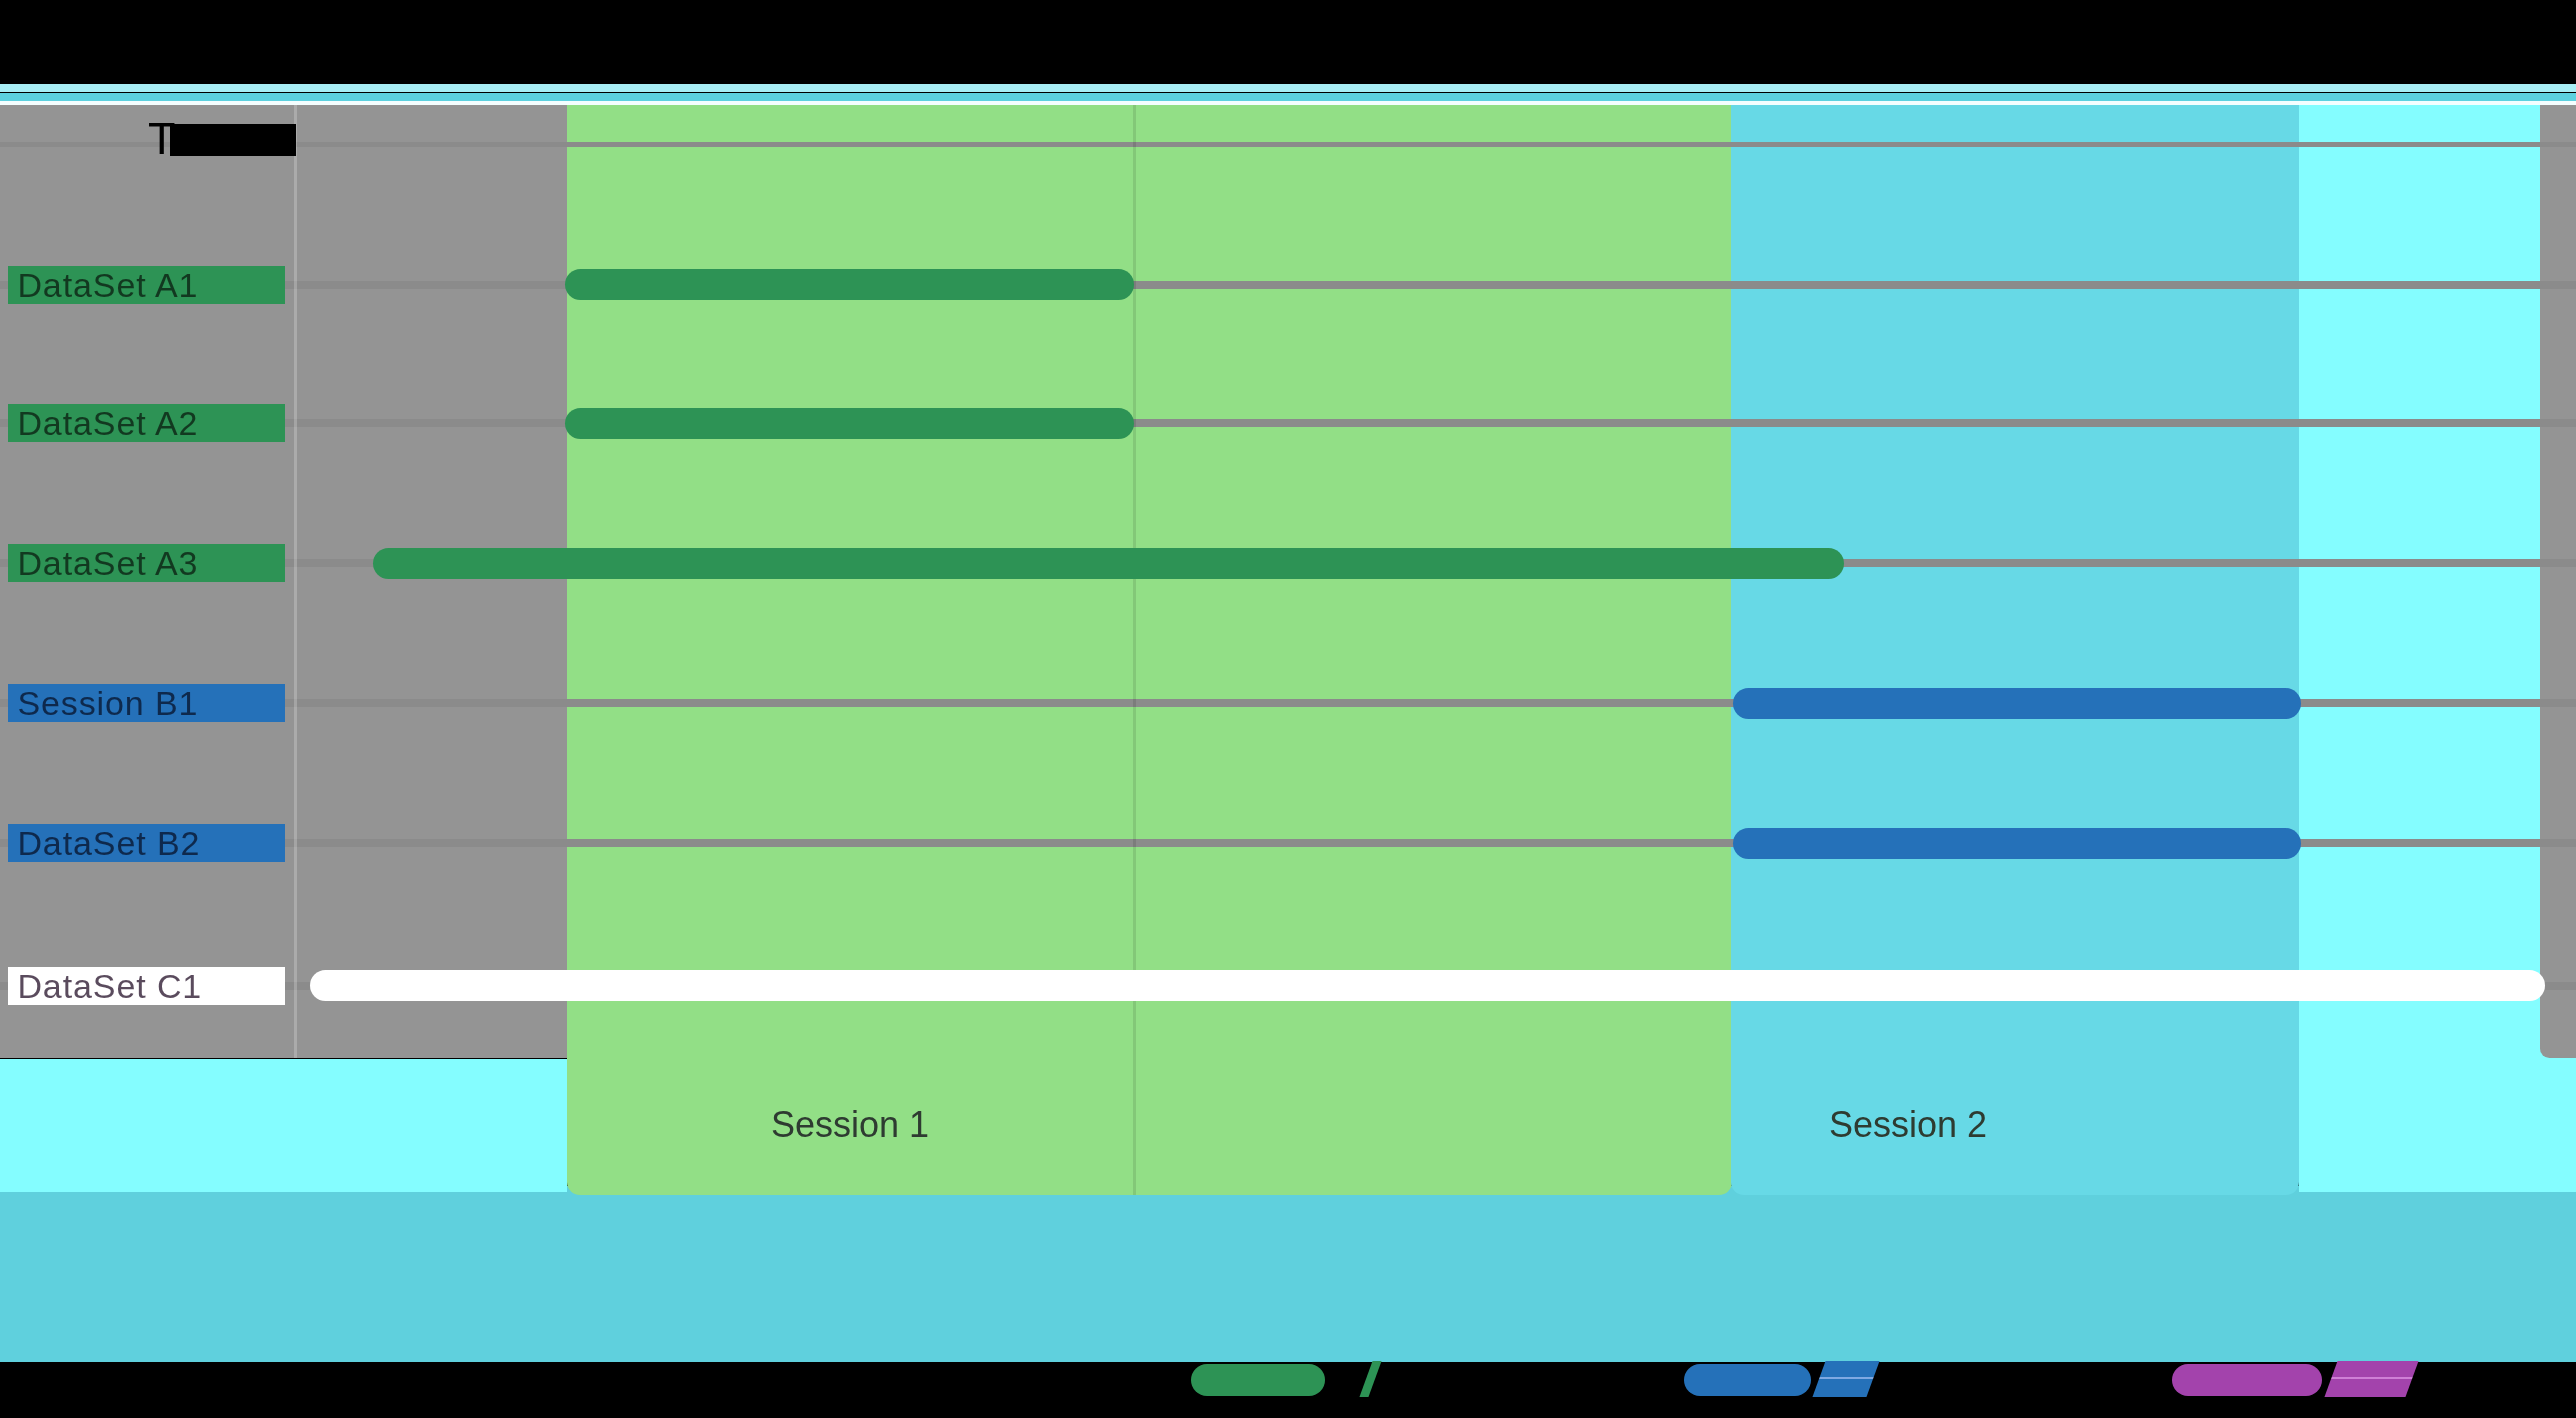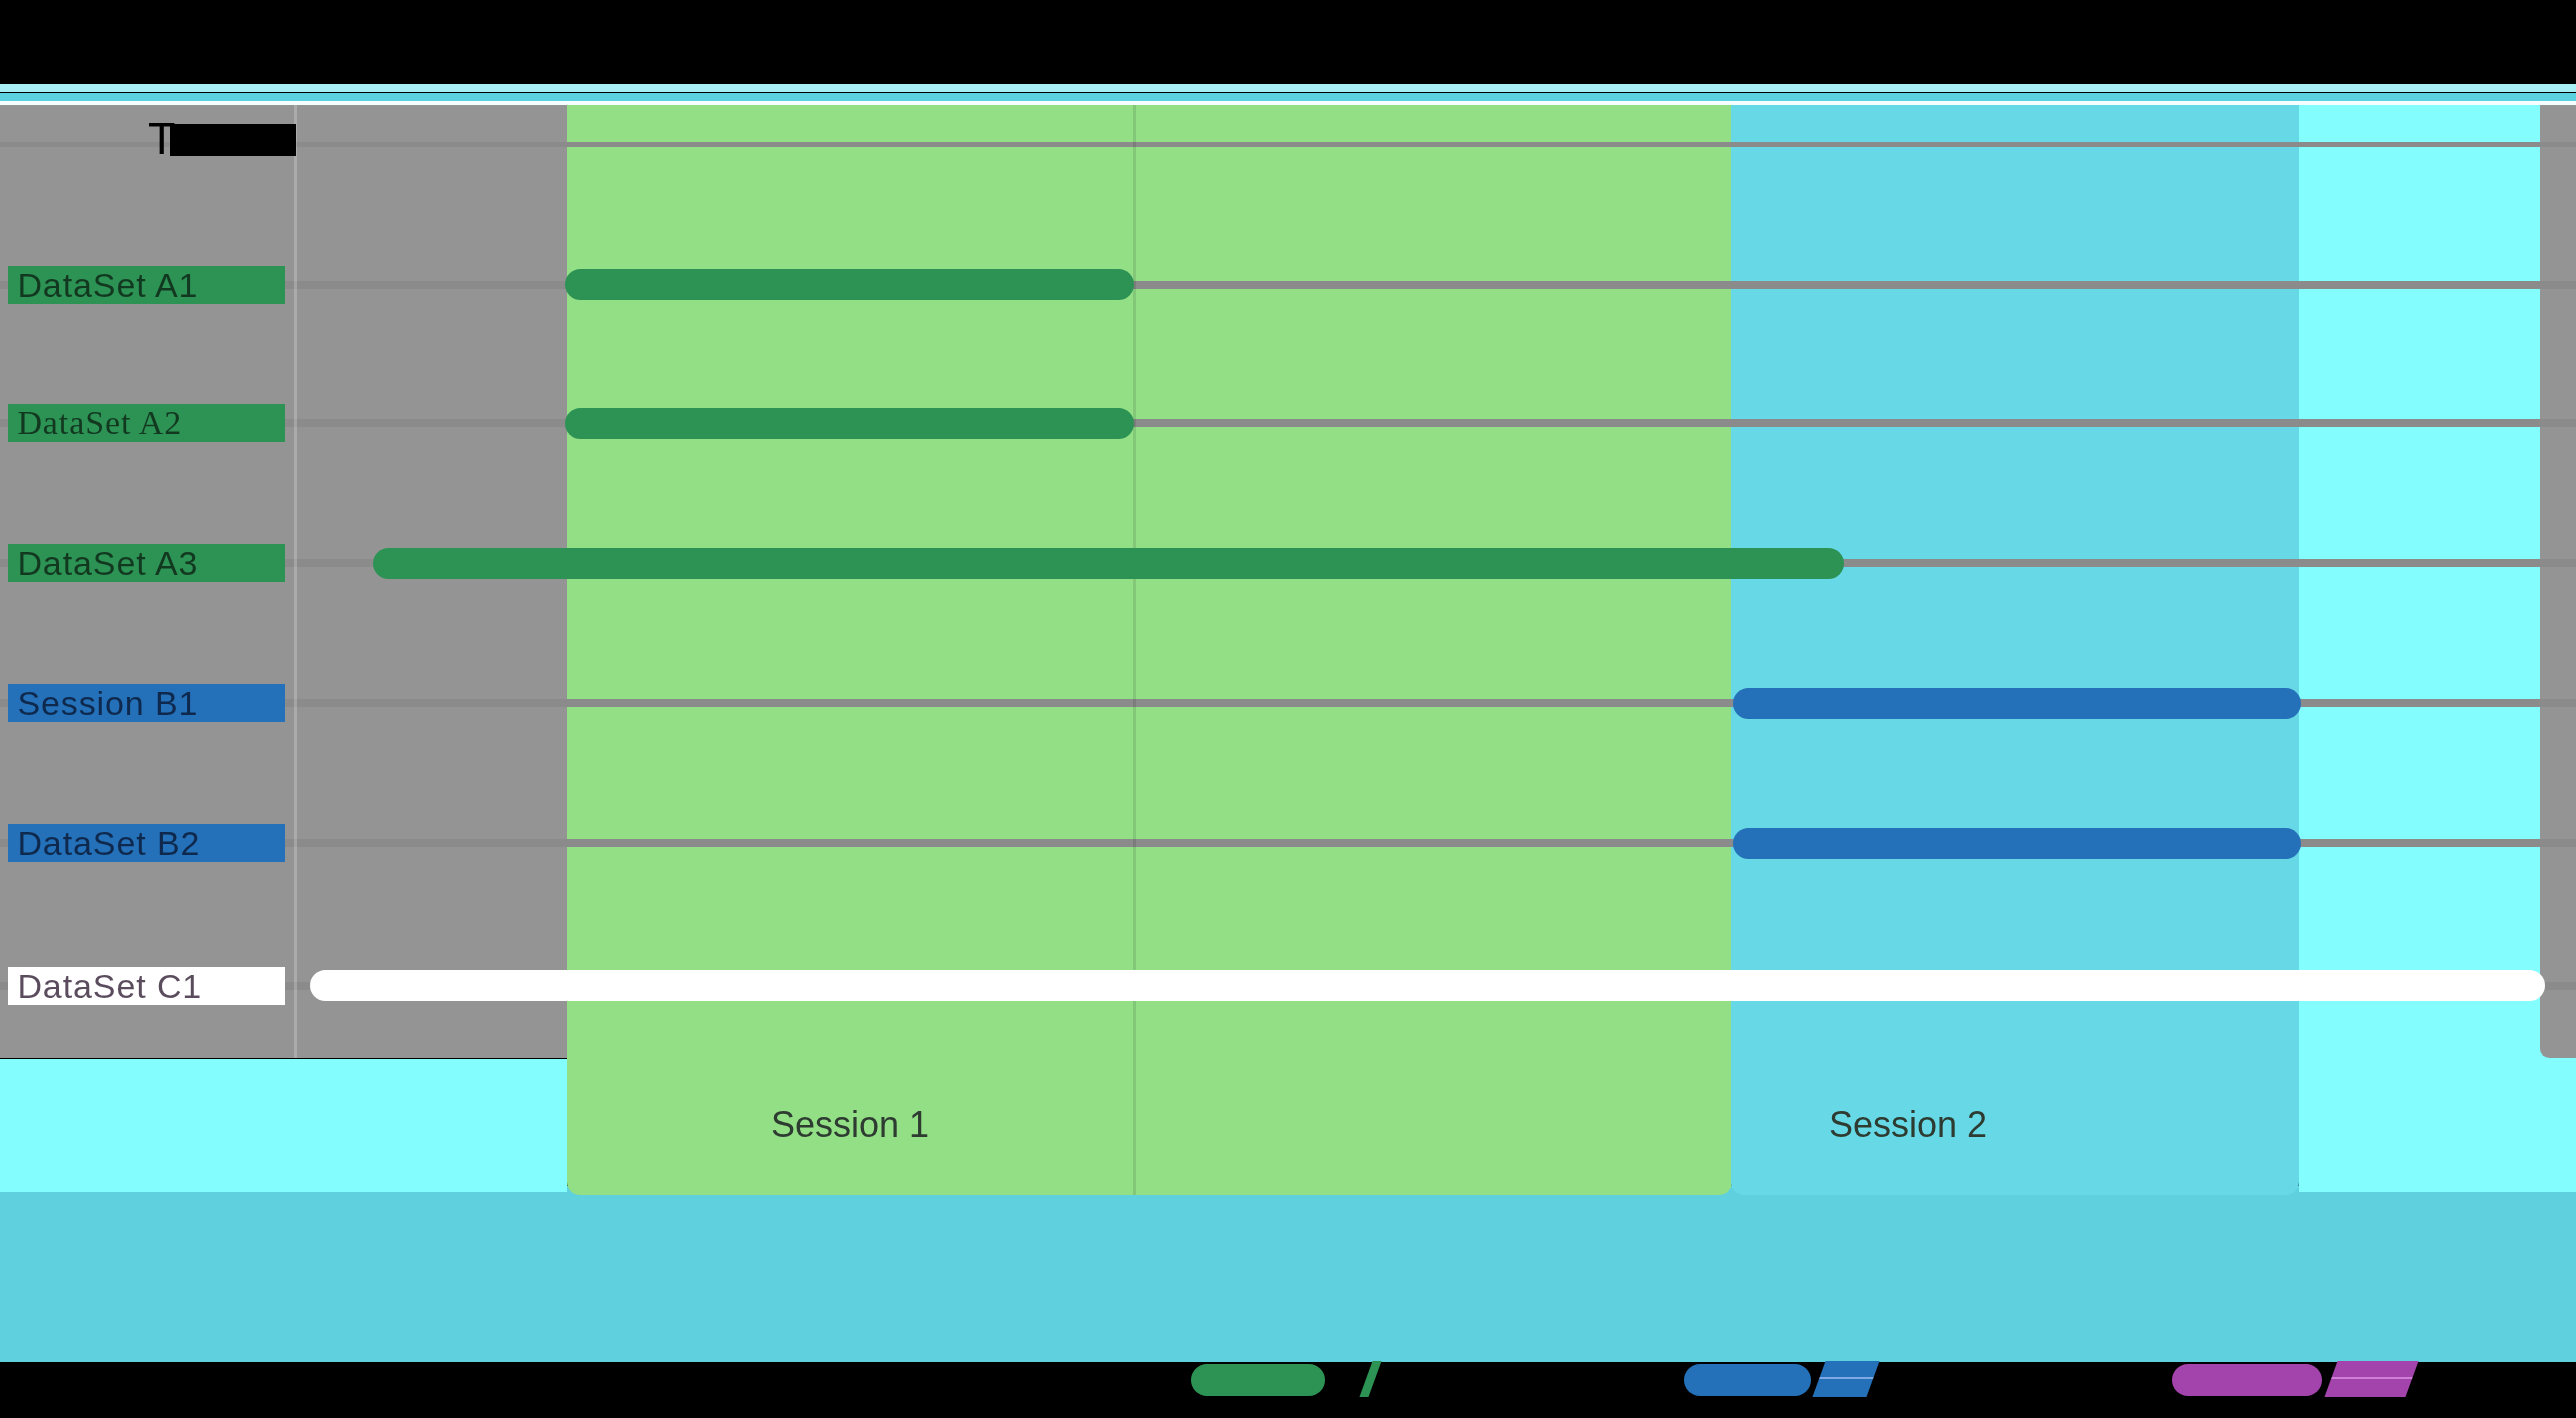--- a/index.html
+++ b/index.html
@@ -95,21 +95,21 @@
     </div>
   <div class="vline session-divider"></div>
   <div class="vline axis-divider"></div>
 
   <div class="chart-title">
     <span class="t-char">T</span>
     <span class="t-redact"></span>
   </div>
 
   <div class="rowlabel c-green" style="top: 266px;">DataSet A1</div>
-  <div class="rowlabel c-green" style="top: 404px; font-family: Liberation Serif, serif;">DataSet A2</div>
+  <div class="rowlabel c-green" style="top: 404px;">DataSet A2</div>
   <div class="rowlabel c-green" style="top: 544px;">DataSet A3</div>
   <div class="rowlabel c-blue" style="top: 684px;">Session B1</div>
   <div class="rowlabel c-blue" style="top: 824px;">DataSet B2</div>
   <div class="rowlabel c-purple" style="top: 967px;">DataSet C1</div>
 
   <div class="bar c-green" style="left: 565px; width: 569px; top: 269px;"></div>
   <div class="bar c-green" style="left: 565px; width: 569px; top: 408px;"></div>
   <div class="bar c-green" style="left: 373px; width: 1471px; top: 548px;"></div>
   <div class="bar c-blue" style="left: 1733px; width: 568px; top: 688px;"></div>
   <div class="bar c-blue" style="left: 1733px; width: 568px; top: 828px;"></div>

